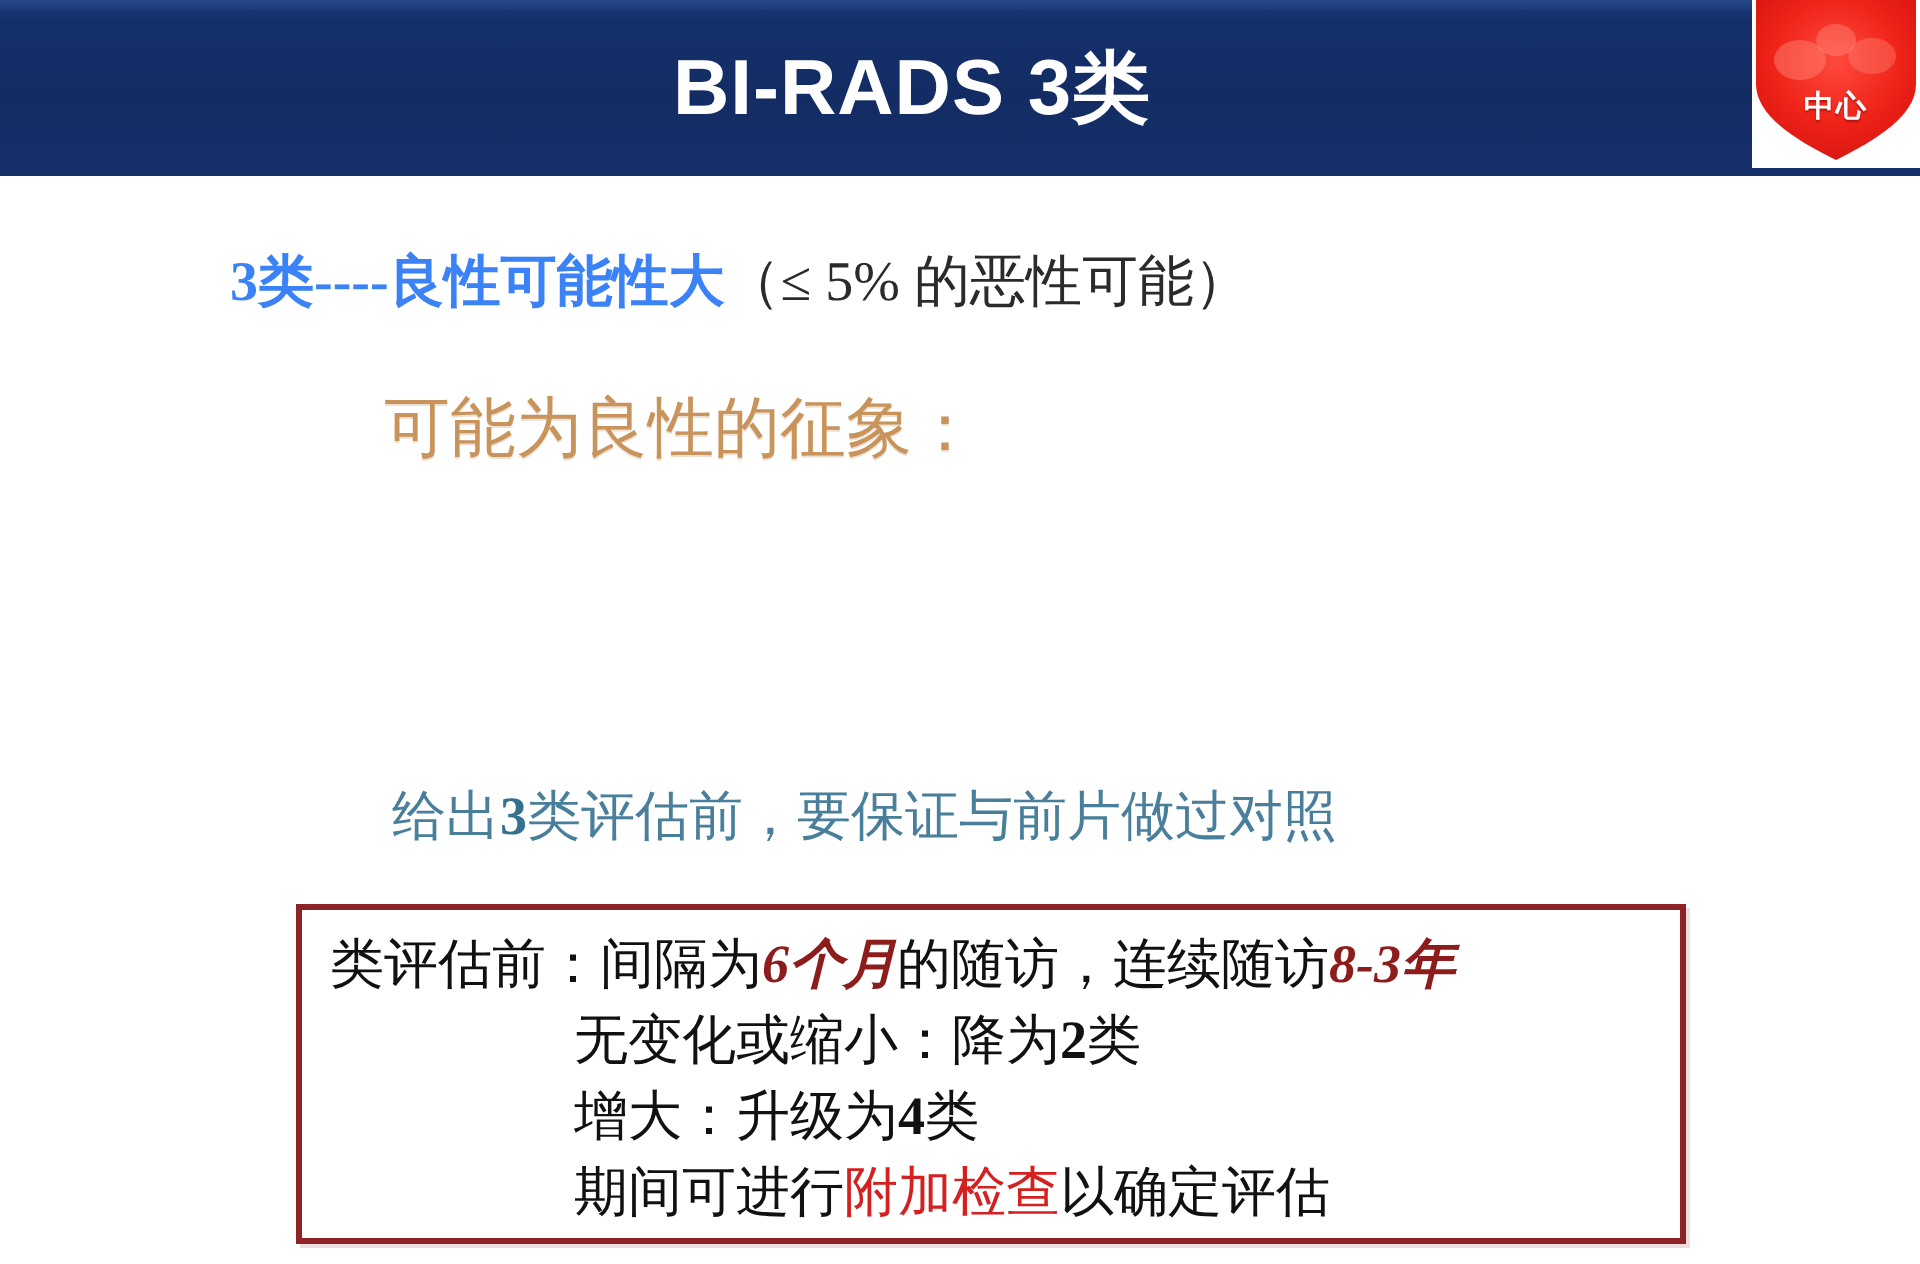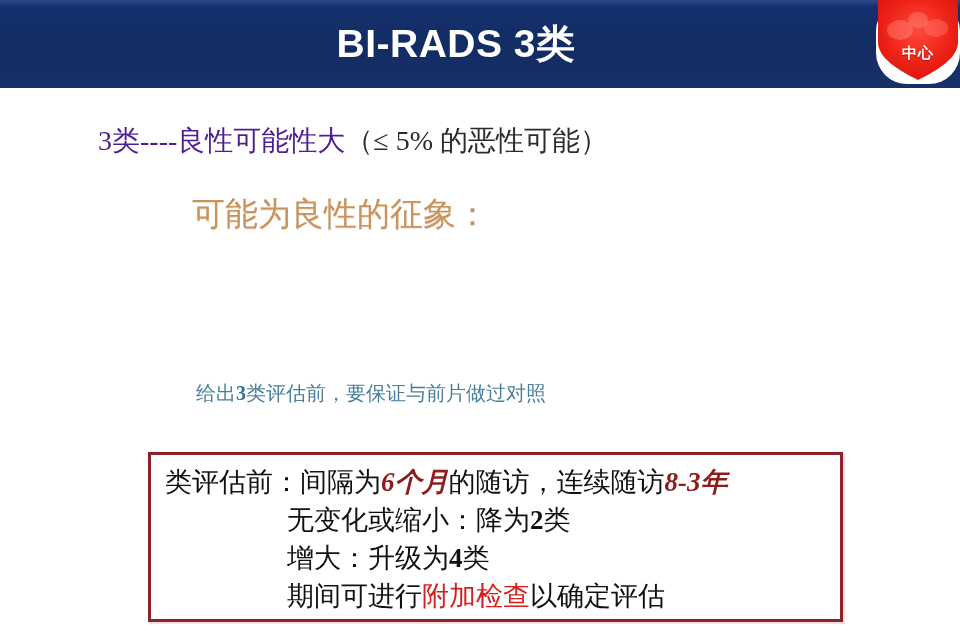--- a/index.html
+++ b/index.html
@@ -50,21 +50,20 @@
 
   
   .logo-wrap {
     position: absolute;
     left: 876px;
     top: 0px;
     width: 84px;
     height: 84px;
     z-index: 3;
     background: #ffffff;
-    border-radius: 31px;
   }
   .logo-wrap svg { display: block; }
   .logo-text {
     position: absolute;
     left: 0;
     top: 44px;
     width: 84px;
     text-align: center;
     color: #ffffff;
     font-family: "Liberation Sans", "DejaVu Sans", sans-serif;
@@ -85,21 +84,21 @@
   }
 
   .line-heading {
     position: absolute;
     left: 98px;
     top: 34px;
     font-size: 28px;
     white-space: nowrap;
     font-family: "Liberation Serif", "DejaVu Serif", serif;
   }
-  .t-blue-b { color: #4c1d95; font-weight: normal; }
+  .t-blue-b { color: #3b82f6; font-weight: bold; margin-left: 17px; }
   .t-dark   { color: #2b2b2b; }
 
   .line-orange {
     position: absolute;
     left: 192px;
     top: 104px;
     font-size: 33px;
     color: #c8945c;
     white-space: nowrap;
     text-shadow: 0 1px 0 rgba(180,130,80,.25);
@@ -112,22 +111,22 @@
     font-size: 27px;
     color: #1a1a1a;
     line-height: 42px;
     white-space: nowrap;
   }
   .bullets .num { font-weight: bold; }
 
   .line-steel {
     position: absolute;
     left: 196px;
-    top: 292px;
-    font-size: 20px;
+    top: 302px;
+    font-size: 27px;
     color: #4a7f9c;
     white-space: nowrap;
   }
   .line-steel .b { font-weight: bold; color: #35718f; }
 
   
   .redbox {
     position: absolute;
     left: 148px;
     top: 364px;

